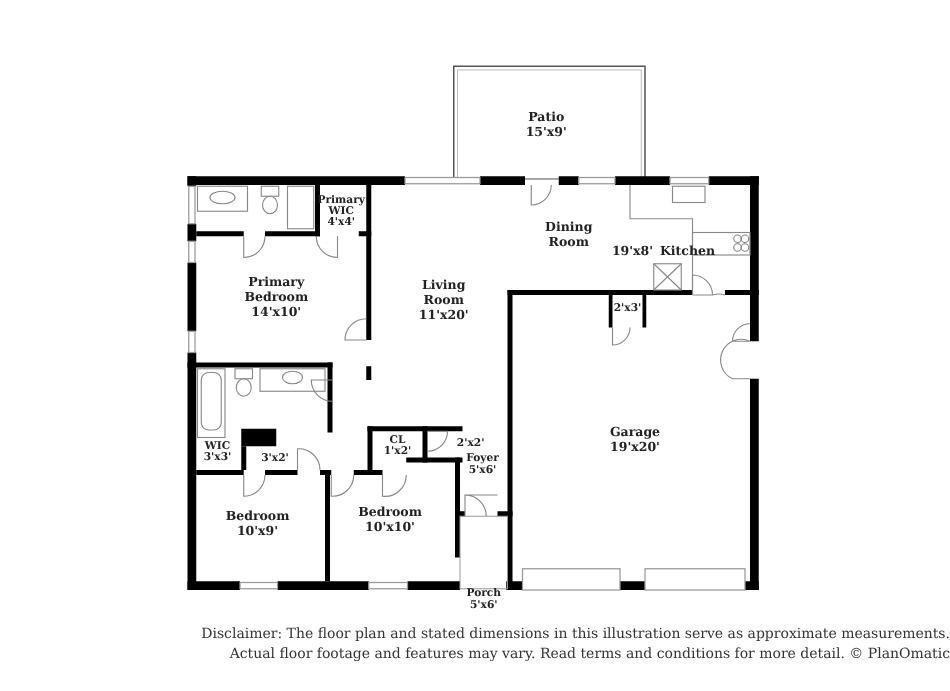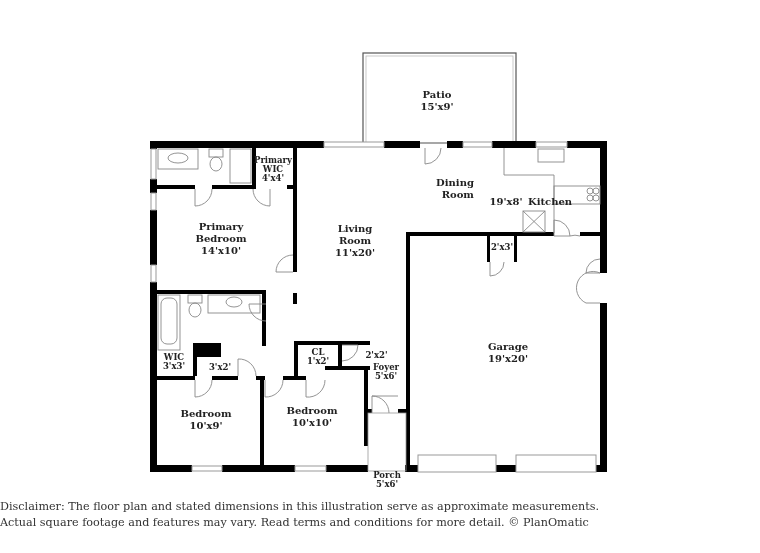--- a/index.html
+++ b/index.html
@@ -1,21 +1,21 @@
 <!DOCTYPE html>
 <html><head>
 <meta charset="utf-8">
 <style>
   html, body { margin: 0; padding: 0; background: #ffffff; }
   body { width: 760px; height: 553px; position: relative; overflow: hidden; font-family: "DejaVu Serif", "Liberation Serif", serif; }
   #plan { position: absolute; left: 0; top: 0; width: 760px; height: 553px; }
   .lbl { position: absolute; text-align: center; font-weight: bold; font-size: 10px; line-height: 12px; color: #222; white-space: nowrap; transform: translateX(-50%); }
   .lbl.sm { font-size: 8.5px; line-height: 9px; }
   .lbl span { display: block; }
-  #disclaimer { position: absolute; left: 0; top: 499px; width: 760px; text-align: left; font-family: "DejaVu Serif", "Liberation Serif", serif; font-size: 11.2px; line-height: 16px; color: #333; }
+  #disclaimer { position: absolute; left: 0; top: 499px; width: 760px; text-align: right; font-family: "DejaVu Serif", "Liberation Serif", serif; font-size: 11.2px; line-height: 16px; color: #333; }
   #disclaimer div { white-space: nowrap; }
 </style>
 </head>
 <body>
 
 <svg id="plan" viewBox="0 0 760 553" xmlns="http://www.w3.org/2000/svg">
 
   <g fill="none" stroke="#555" stroke-width="1.2">
     <rect x="363" y="53" width="153" height="90"></rect>
     <rect x="366" y="56" width="147" height="87" stroke="#bbb" stroke-width="0.8"></rect>
@@ -152,21 +152,21 @@
 <div class="lbl" style="left:221px; top:221px;">
   <span>Primary</span>
     <span>Bedroom</span>
     <span>14'x10'</span>
 </div>
 <div class="lbl" style="left:355px; top:223px;">
   <span>Living</span>
     <span>Room</span>
     <span>11'x20'</span>
 </div>
-<div class="lbl" style="left:455px; top:177px;text-align:right;">
+<div class="lbl" style="left:455px; top:177px;">
   <span>Dining</span>
     <span>Room</span>
 </div>
 <div class="lbl" style="left:506px; top:196px;">
   <span>19'x8'</span>
 </div>
 <div class="lbl" style="left:550px; top:181px;margin-top:15px;">
   <span>Kitchen</span>
 </div>
 <div class="lbl sm" style="left:502px; top:243px;">
@@ -202,14 +202,14 @@
   <span>Bedroom</span>
     <span>10'x10'</span>
 </div>
 <div class="lbl sm" style="left:387px; top:427px;margin-top:44px;">
   <span>Porch</span>
     <span>5'x6'</span>
 </div>
 
 <div id="disclaimer">
   <div>Disclaimer: The floor plan and stated dimensions in this illustration serve as approximate measurements.</div>
-  <div>Actual square footage and features may vary. Read terms and conditions for more detail. © PlanOmatic</div>
+  <div>Actual floor footage and features may vary. Read terms and conditions for more detail. © PlanOmatic</div>
 </div>
 
 </body></html>

